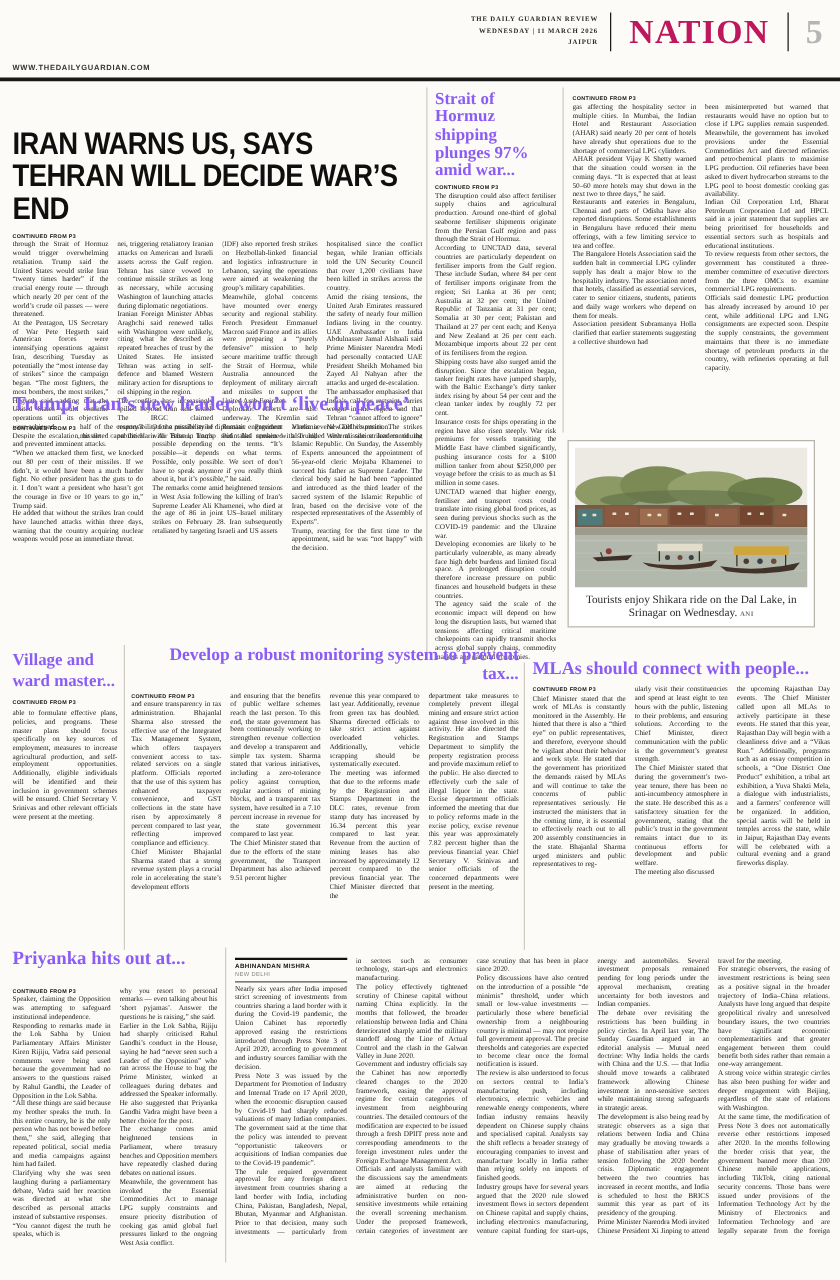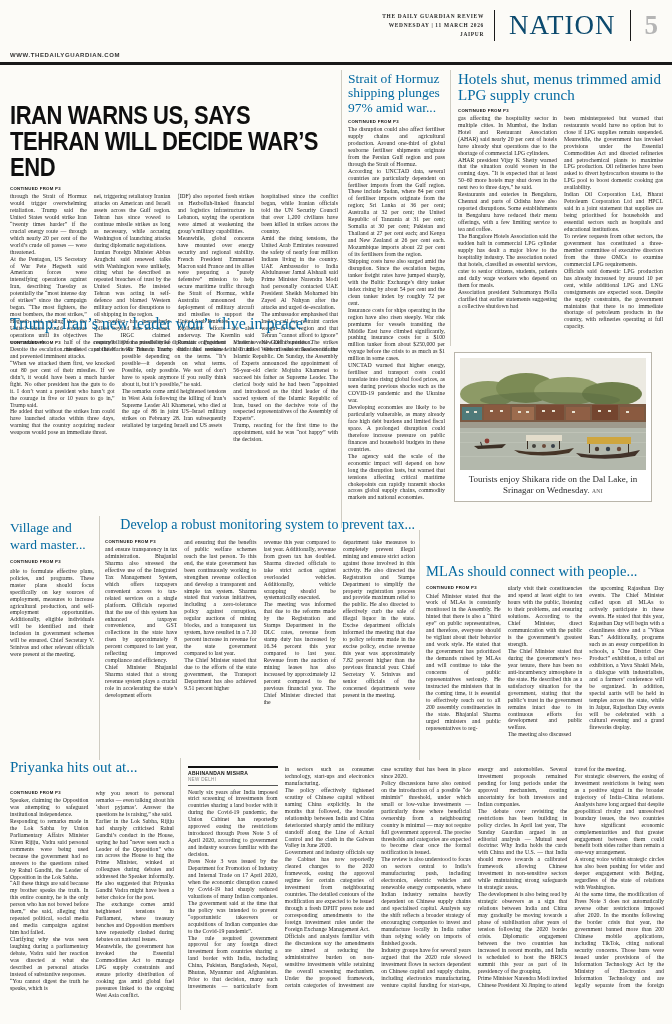--- a/index.html
+++ b/index.html
@@ -7,25 +7,25 @@
         font-family:"Liberation Serif",serif;color:#1c1c1c;}
   .abs{position:absolute;}
   
   #masthead{left:0;top:0;width:672px;height:62px;border-bottom:3px solid #191919;}
   .website{position:absolute;left:10px;bottom:4px;font-family:"Liberation Sans",sans-serif;
            font-weight:700;font-size:6px;letter-spacing:.6px;color:#333;}
   .mast-right{position:absolute;right:8px;top:10px;display:flex;align-items:stretch;}
   .mast-lines{display:flex;flex-direction:column;justify-content:center;align-items:flex-end;
               padding-right:10px;font-weight:700;font-size:5.4px;letter-spacing:.7px;color:#2a2a2a;line-height:1.7;}
   .mast-section{display:flex;align-items:center;padding:0 14px;border-left:1px solid #1a1a1a;
-                font-size:27px;letter-spacing:1px;color:#0c4a6e;font-weight:400;}
+                font-size:27px;letter-spacing:1px;color:#be185d;font-weight:700;}
   .mast-page{display:flex;align-items:center;padding:0 6px 0 14px;border-left:1px solid #1a1a1a;
              font-size:27px;font-weight:700;color:#b5b5b5;}
   
-  .hl{font-weight:400;color:#0369a1;line-height:1.06;margin:0;}
+  .hl{font-weight:700;color:#8b5cf6;line-height:1.06;margin:0;}
   .tag{font-family:"Liberation Sans",sans-serif;font-weight:700;font-size:4.3px;
        letter-spacing:.3px;color:#111;}
   .tagline{margin-bottom:2px;}
   .tag-float{float:left;margin:1px 3px 1px 0;}
   .cols{display:flex;gap:7px;}
   .col{flex:1;overflow:hidden;}
   .bodytext{font-size:5.8px;line-height:1.2;text-align:justify;color:#232323;}
   .coltext{white-space:pre-line;}
   .vrule{position:absolute;width:1px;background:#cfccc2;}
   
@@ -95,21 +95,20 @@
     <div class="bodytext coltext" style="height:375px;overflow:hidden;margin-top:2px;">The disruption could also affect fertiliser supply chains and agricultural production. Around one-third of global seaborne fertiliser shipments originate from the Persian Gulf region and pass through the Strait of Hormuz.
 According to UNCTAD data, several countries are particularly dependent on fertiliser imports from the Gulf region. These include Sudan, where 84 per cent of fertiliser imports originate from the region; Sri Lanka at 36 per cent; Australia at 32 per cent; the United Republic of Tanzania at 31 per cent; Somalia at 30 per cent; Pakistan and Thailand at 27 per cent each; and Kenya and New Zealand at 26 per cent each. Mozambique imports about 22 per cent of its fertilisers from the region.
 Shipping costs have also surged amid the disruption. Since the escalation began, tanker freight rates have jumped sharply, with the Baltic Exchange’s dirty tanker index rising by about 54 per cent and the clean tanker index by roughly 72 per cent.
 Insurance costs for ships operating in the region have also risen steeply. War risk premiums for vessels transiting the Middle East have climbed significantly, pushing insurance costs for a $100 million tanker from about $250,000 per voyage before the crisis to as much as $1 million in some cases.
 UNCTAD warned that higher energy, fertiliser and transport costs could translate into rising global food prices, as seen during previous shocks such as the COVID-19 pandemic and the Ukraine war.
 Developing economies are likely to be particularly vulnerable, as many already face high debt burdens and limited fiscal space. A prolonged disruption could therefore increase pressure on public finances and household budgets in these countries.
 The agency said the scale of the economic impact will depend on how long the disruption lasts, but warned that tensions affecting critical maritime chokepoints can rapidly transmit shocks across global supply chains, commodity markets and national economies.</div>
   </section>
 
   <section class="abs" style="left:458px;top:72px;width:205px;">
-    <h2 class="hl" style="font-size:15px;">Hotels shut, menus trimmed amid LPG supply crunch</h2>
     <div class="tag tagline" style="margin-top:4px;">CONTINUED FROM P3</div>
     <div class="cols" style="height:218px;margin-top:2px;">
       <div class="col bodytext coltext">gas affecting the hospitality sector in multiple cities. In Mumbai, the Indian Hotel and Restaurant Association (AHAR) said nearly 20 per cent of hotels have already shut operations due to the shortage of commercial LPG cylinders.
 AHAR president Vijay K Shetty warned that the situation could worsen in the coming days. “It is expected that at least 50–60 more hotels may shut down in the next two to three days,” he said.
 Restaurants and eateries in Bengaluru, Chennai and parts of Odisha have also reported disruptions. Some establishments in Bengaluru have reduced their menu offerings, with a few limiting service to tea and coffee.
 The Bangalore Hotels Association said the sudden halt in commercial LPG cylinder supply has dealt a major blow to the hospitality industry. The association noted that hotels, classified as essential services, cater to senior citizens, students, patients and daily wage workers who depend on them for meals.
 Association president Subramanya Holla clarified that earlier statements suggesting a collective shutdown had</div>
       <div class="col bodytext coltext">been misinterpreted but warned that restaurants would have no option but to close if LPG supplies remain suspended. Meanwhile, the government has invoked provisions under the Essential Commodities Act and directed refineries and petrochemical plants to maximise LPG production. Oil refineries have been asked to divert hydrocarbon streams to the LPG pool to boost domestic cooking gas availability.
 Indian Oil Corporation Ltd, Bharat Petroleum Corporation Ltd and HPCL said in a joint statement that supplies are being prioritised for households and essential sectors such as hospitals and educational institutions.
 To review requests from other sectors, the government has constituted a three-member committee of executive directors from the three OMCs to examine commercial LPG requirements.
@@ -212,21 +211,21 @@
 Chief Minister Bhajanlal Sharma stated that a strong revenue system plays a crucial role in accelerating the state’s development efforts</div>
       </div>
       <div class="col bodytext coltext">and ensuring that the benefits of public welfare schemes reach the last person. To this end, the state government has been continuously working to strengthen revenue collection and develop a transparent and simple tax system. Sharma stated that various initiatives, including a zero-tolerance policy against corruption, regular auctions of mining blocks, and a transparent tax system, have resulted in a 7.10 percent increase in revenue for the state government compared to last year.
 The Chief Minister stated that due to the efforts of the state government, the Transport Department has also achieved 9.51 percent higher</div>
       <div class="col bodytext coltext">revenue this year compared to last year. Additionally, revenue from green tax has doubled. Sharma directed officials to take strict action against overloaded vehicles. Additionally, vehicle scrapping should be systematically executed.
 The meeting was informed that due to the reforms made by the Registration and Stamps Department in the DLC rates, revenue from stamp duty has increased by 16.34 percent this year compared to last year. Revenue from the auction of mining leases has also increased by approximately 12 percent compared to the previous financial year. The Chief Minister directed that the</div>
       <div class="col bodytext coltext">department take measures to completely prevent illegal mining and ensure strict action against those involved in this activity. He also directed the Registration and Stamps Department to simplify the property registration process and provide maximum relief to the public. He also directed to effectively curb the sale of illegal liquor in the state. Excise department officials informed the meeting that due to policy reforms made in the excise policy, excise revenue this year was approximately 7.82 percent higher than the previous financial year. Chief Secretary V. Srinivas and senior officials of the concerned departments were present in the meeting.</div>
     </div>
   </section>
 
-  <section class="abs" style="left:426px;top:564px;width:238px;">
+  <section class="abs" style="left:426px;top:528px;width:238px;">
     <h2 class="hl" style="font-size:14.5px;">MLAs should connect with people...</h2>
     <div class="cols" style="height:196px;margin-top:6px;">
       <div class="col bodytext">
         <div class="tag tagline">CONTINUED FROM P3</div>
         <div class="coltext">Chief Minister stated that the work of MLAs is constantly monitored in the Assembly. He hinted that there is also a “third eye” on public representatives, and therefore, everyone should be vigilant about their behavior and work style. He stated that the government has prioritized the demands raised by MLAs and will continue to take the concerns of public representatives seriously. He instructed the ministers that in the coming time, it is essential to effectively reach out to all 200 assembly constituencies in the state. Bhajanlal Sharma urged ministers and public representatives to reg-</div>
       </div>
       <div class="col bodytext coltext">ularly visit their constituencies and spend at least eight to ten hours with the public, listening to their problems, and ensuring solutions. According to the Chief Minister, direct communication with the public is the government’s greatest strength.
 The Chief Minister stated that during the government’s two-year tenure, there has been no anti-incumbency atmosphere in the state. He described this as a satisfactory situation for the government, stating that the public’s trust in the government remains intact due to its continuous efforts for development and public welfare.
 The meeting also discussed</div>
       <div class="col bodytext coltext">the upcoming Rajasthan Day events. The Chief Minister called upon all MLAs to actively participate in these events. He stated that this year, Rajasthan Day will begin with a cleanliness drive and a “Vikas Run.” Additionally, programs such as an essay competition in schools, a “One District One Product” exhibition, a tribal art exhibition, a Yuva Shakti Mela, a dialogue with industrialists, and a farmers’ conference will be organized. In addition, special aartis will be held in temples across the state, while in Jaipur, Rajasthan Day events will be celebrated with a cultural evening and a grand fireworks display.</div>

